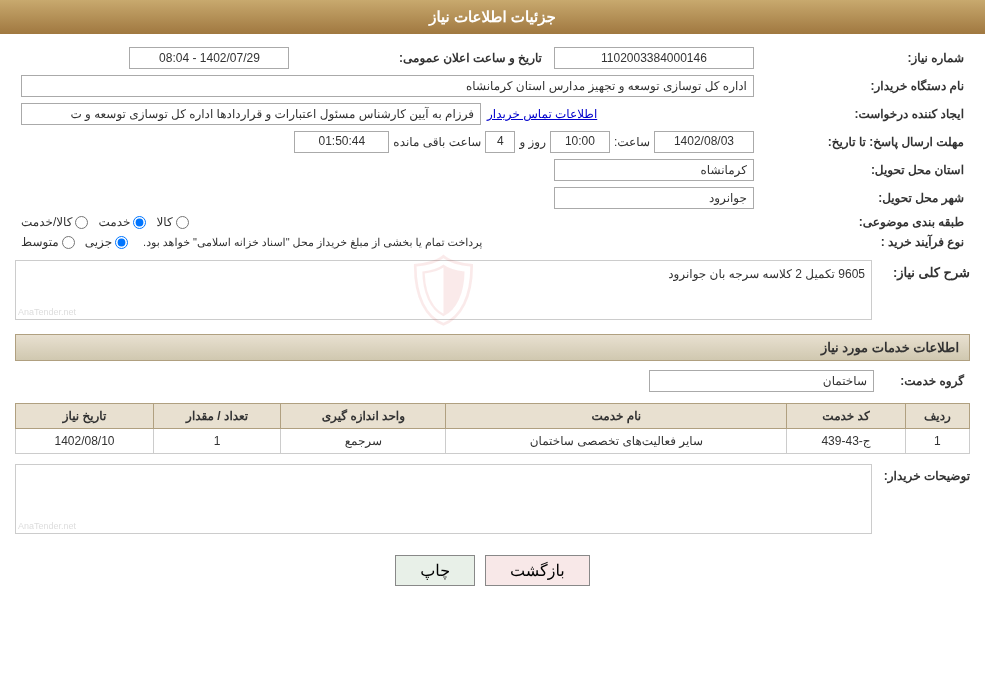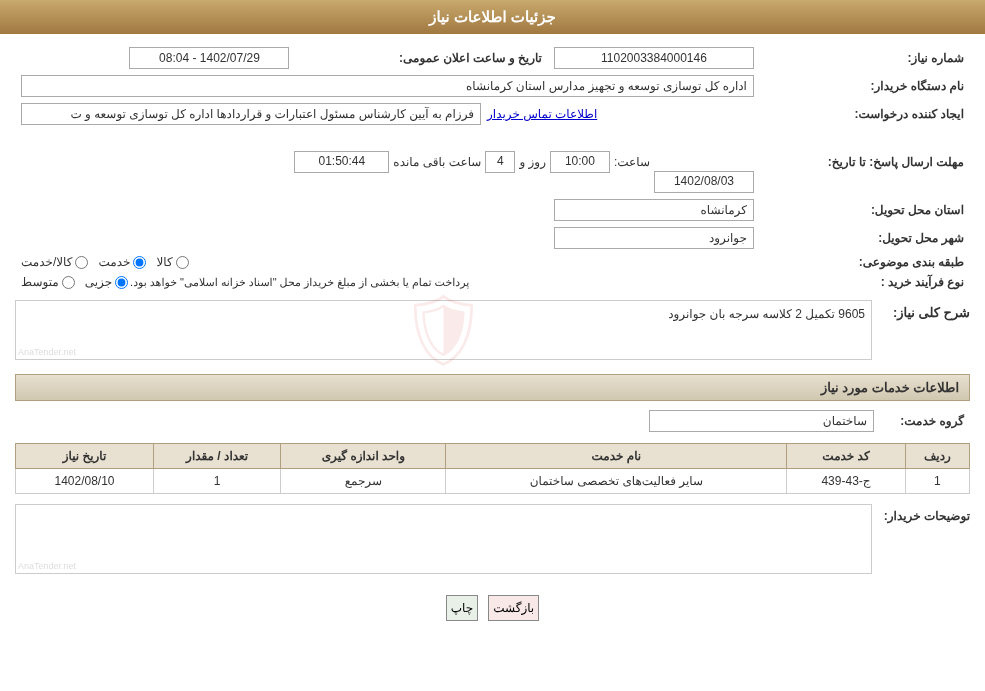--- a/index.html
+++ b/index.html
@@ -106,24 +106,24 @@
       text-align: center;
       background: #fff;
     }
     .btn-group {
       display: flex;
       justify-content: center;
       gap: 10px;
       margin: 15px 0 10px 0;
     }
     .btn {
-      padding: 5px 4px;
+      padding: 5px 24px;
       border: 1px solid #888;
       cursor: pointer;
-      font-size: 12px;
+      font-size: 16px;
       font-family: Tahoma, Arial, sans-serif;
     }
     .btn-print {
       background: #e8f0e8;
       border-color: #888;
     }
     .btn-back {
       background: #f8e8e8;
       border-color: #888;
     }
@@ -196,21 +196,21 @@
       <tr>
         <td class="label-cell">مهلت ارسال پاسخ: تا تاریخ:</td>
         <td colspan="3" class="value-cell">
           <div class="row-flex" style="justify-content: flex-end;">
             <div class="small-input" style="width:95px; text-align:center;">01:50:44</div>
             <span>ساعت باقی مانده</span>
             <div class="small-input" style="width:30px; text-align:center;">4</div>
             <span>روز و</span>
             <div class="small-input" style="width:60px; text-align:center;">10:00</div>
             <span>ساعت:</span>
-            <div class="small-input" style="width:100px; text-align:center;margin-top:40px;">1402/08/03</div>
+            <div class="small-input" style="width:100px; text-align:center;">1402/08/03</div>
           </div>
         </td>
       </tr>
 
       <tr>
         <td class="label-cell">استان محل تحویل:</td>
         <td colspan="3" class="value-cell">
           <div class="input-box" style="width:200px; text-align:right;">کرمانشاه</div>
         </td>
       </tr>
@@ -238,21 +238,21 @@
               <input type="radio" name="tabaqe" value="kala" style="">
               <span>کالا</span>
             </label>
           </div>
         </td>
       </tr>
 
       <tr>
         <td class="label-cell">نوع فرآیند خرید :</td>
         <td colspan="3" class="value-cell">
-          <div style="display:flex; align-items:center; gap:2px; flex-direction:row-reverse;">
+          <div style="display:flex; align-items:center; gap:15px; flex-direction:row-reverse;">
             <div class="radio-group" style="gap:10px;">
               <label class="radio-item">
                 <input type="radio" name="farayand" value="motavasset" style="">
                 <span>متوسط</span>
               </label>
               <label class="radio-item">
                 <input type="radio" name="farayand" value="jozii" checked="" style="">
                 <span>جزیی</span>
               </label>
             </div>

